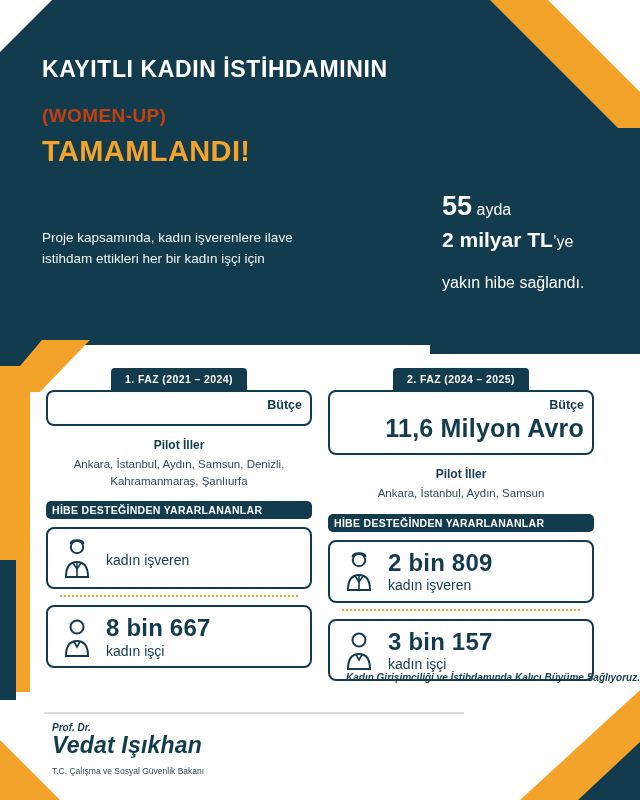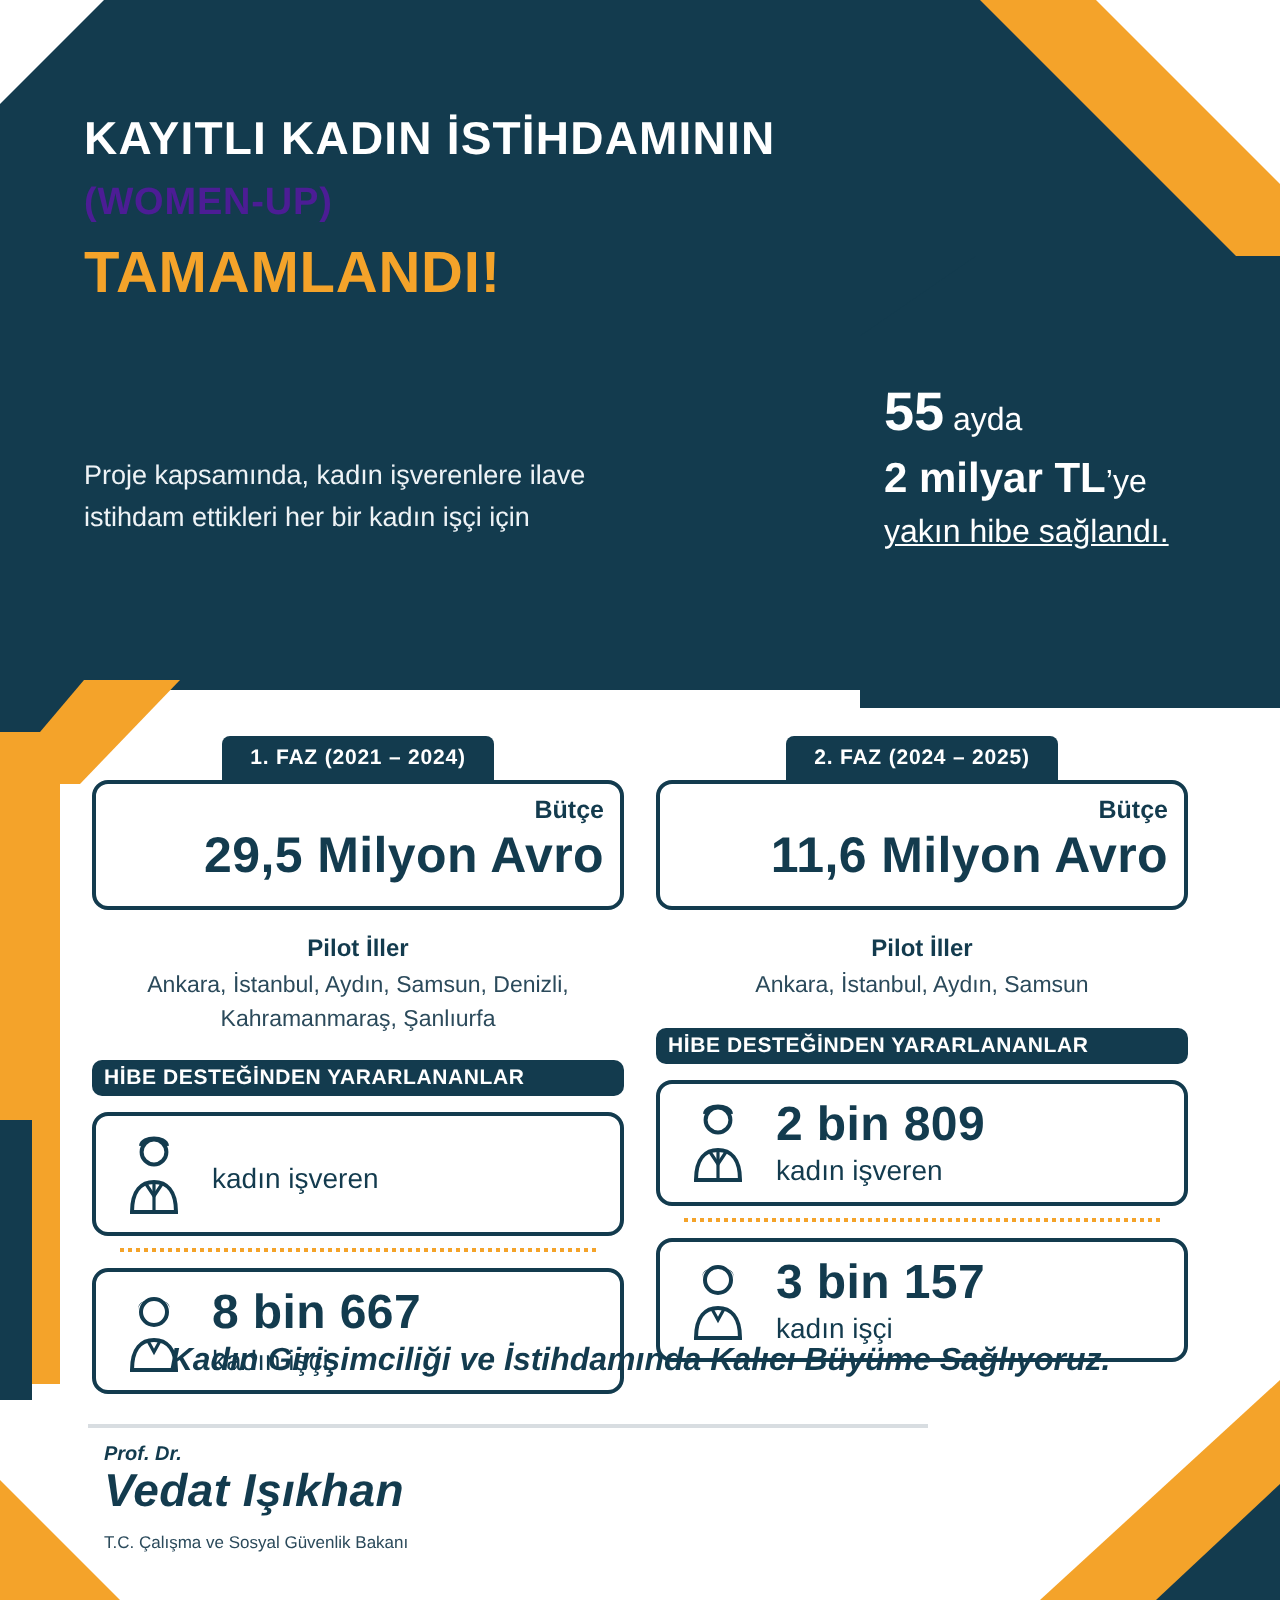--- a/index.html
+++ b/index.html
@@ -60,21 +60,21 @@
   .hl-line1 {
     font-size: 23px; font-weight: bold; letter-spacing: .6px;
     color: #ffffff; line-height: 1.18;
   }
   .hl-line2 {
     font-size: 26px; font-weight: bold; letter-spacing: .4px;
     color: #f4a32a; line-height: 1.18; margin-top: 4px;
   }
   .hl-line3 {
     font-size: 19px; font-weight: bold; letter-spacing: .4px;
-    color: #4c1d95; line-height: 1.2; margin-top: 8px;
+    color: #c2410c; line-height: 1.2; margin-top: 22px;
   }
   .hl-line4 {
     font-size: 29px; font-weight: bold; letter-spacing: .4px;
     color: #f4a32a; line-height: 1.2; margin-top: 6px;
   }
   .lead {
     position: absolute;
     left: 42px; top: 228px;
     width: 290px;
     color: #eef3f6;
@@ -86,21 +86,21 @@
     position: absolute;
     right: 26px; top: 190px;
     width: 172px;
     color: #ffffff;
     text-align: left;
   }
   .co-row1 { font-size: 16px; line-height: 1.25; }
   .co-row1 b { font-size: 27px; font-weight: bold; }
   .co-row2 { font-size: 16px; line-height: 1.35; margin-top: 2px; }
   .co-row2 b { font-size: 21px; font-weight: bold; }
-  .co-row3 { font-size: 16px; line-height: 1.4; margin-top: 2px; text-decoration: underline; }
+  .co-row3 { font-size: 16px; line-height: 1.4; margin-top: 18px; }
 
   
   .deco-left-orange {
     position: absolute; left: 0; top: 340px;
     width: 90px; height: 52px;
     background: #f4a32a;
     clip-path: polygon(0 0, 90px 0, 40px 52px, 0 52px);
   }
   .deco-left-dark {
     position: absolute; left: 0; top: 340px;
@@ -218,22 +218,22 @@
     border-top: 2px dotted #f4a32a;
     margin: 6px 14px 0;
     height: 0;
   }
 
   
   .tagline {
     position: absolute;
     left: 0; top: 672px;
     width: 640px;
-    text-align: center;
-    font-size: 16px; font-style: italic; font-weight: bold;
+    text-align: right;
+    font-size: 10px; font-style: italic; font-weight: bold;
     color: #133b4e;
   }
 
   
   .sign-rule {
     position: absolute;
     left: 44px; top: 712px;
     width: 420px; height: 2px;
     background: #d8dde1;
   }
@@ -287,21 +287,20 @@
   <div class="deco-bottom-right2"></div>
 
   <div class="phases">
 
     <div class="phase">
       <div class="phase-tag-wrap">
         <div class="phase-tag">1. FAZ (2021 – 2024)</div>
       </div>
       <div class="budget-box">
         <div class="budget-label">Bütçe</div>
-        <div class="budget-value">29,5 Milyon Avro</div>
       </div>
       <div class="pilot-label">Pilot İller</div>
       <div class="pilot-cities">Ankara, İstanbul, Aydın, Samsun, Denizli, Kahramanmaraş, Şanlıurfa</div>
       <div class="grant-header">HİBE DESTEĞİNDEN YARARLANANLAR</div>
 
       <div class="stat-box">
         <div class="stat-icon">
           <svg viewBox="0 0 38 42" width="38" height="42" aria-hidden="true">
             <circle cx="19" cy="10" r="6.2" fill="none" stroke="#133b4e" stroke-width="2"></circle>
             <path d="M8 40 C8 29 13 25 19 25 C25 25 30 29 30 40 Z" fill="none" stroke="#133b4e" stroke-width="2"></path>

